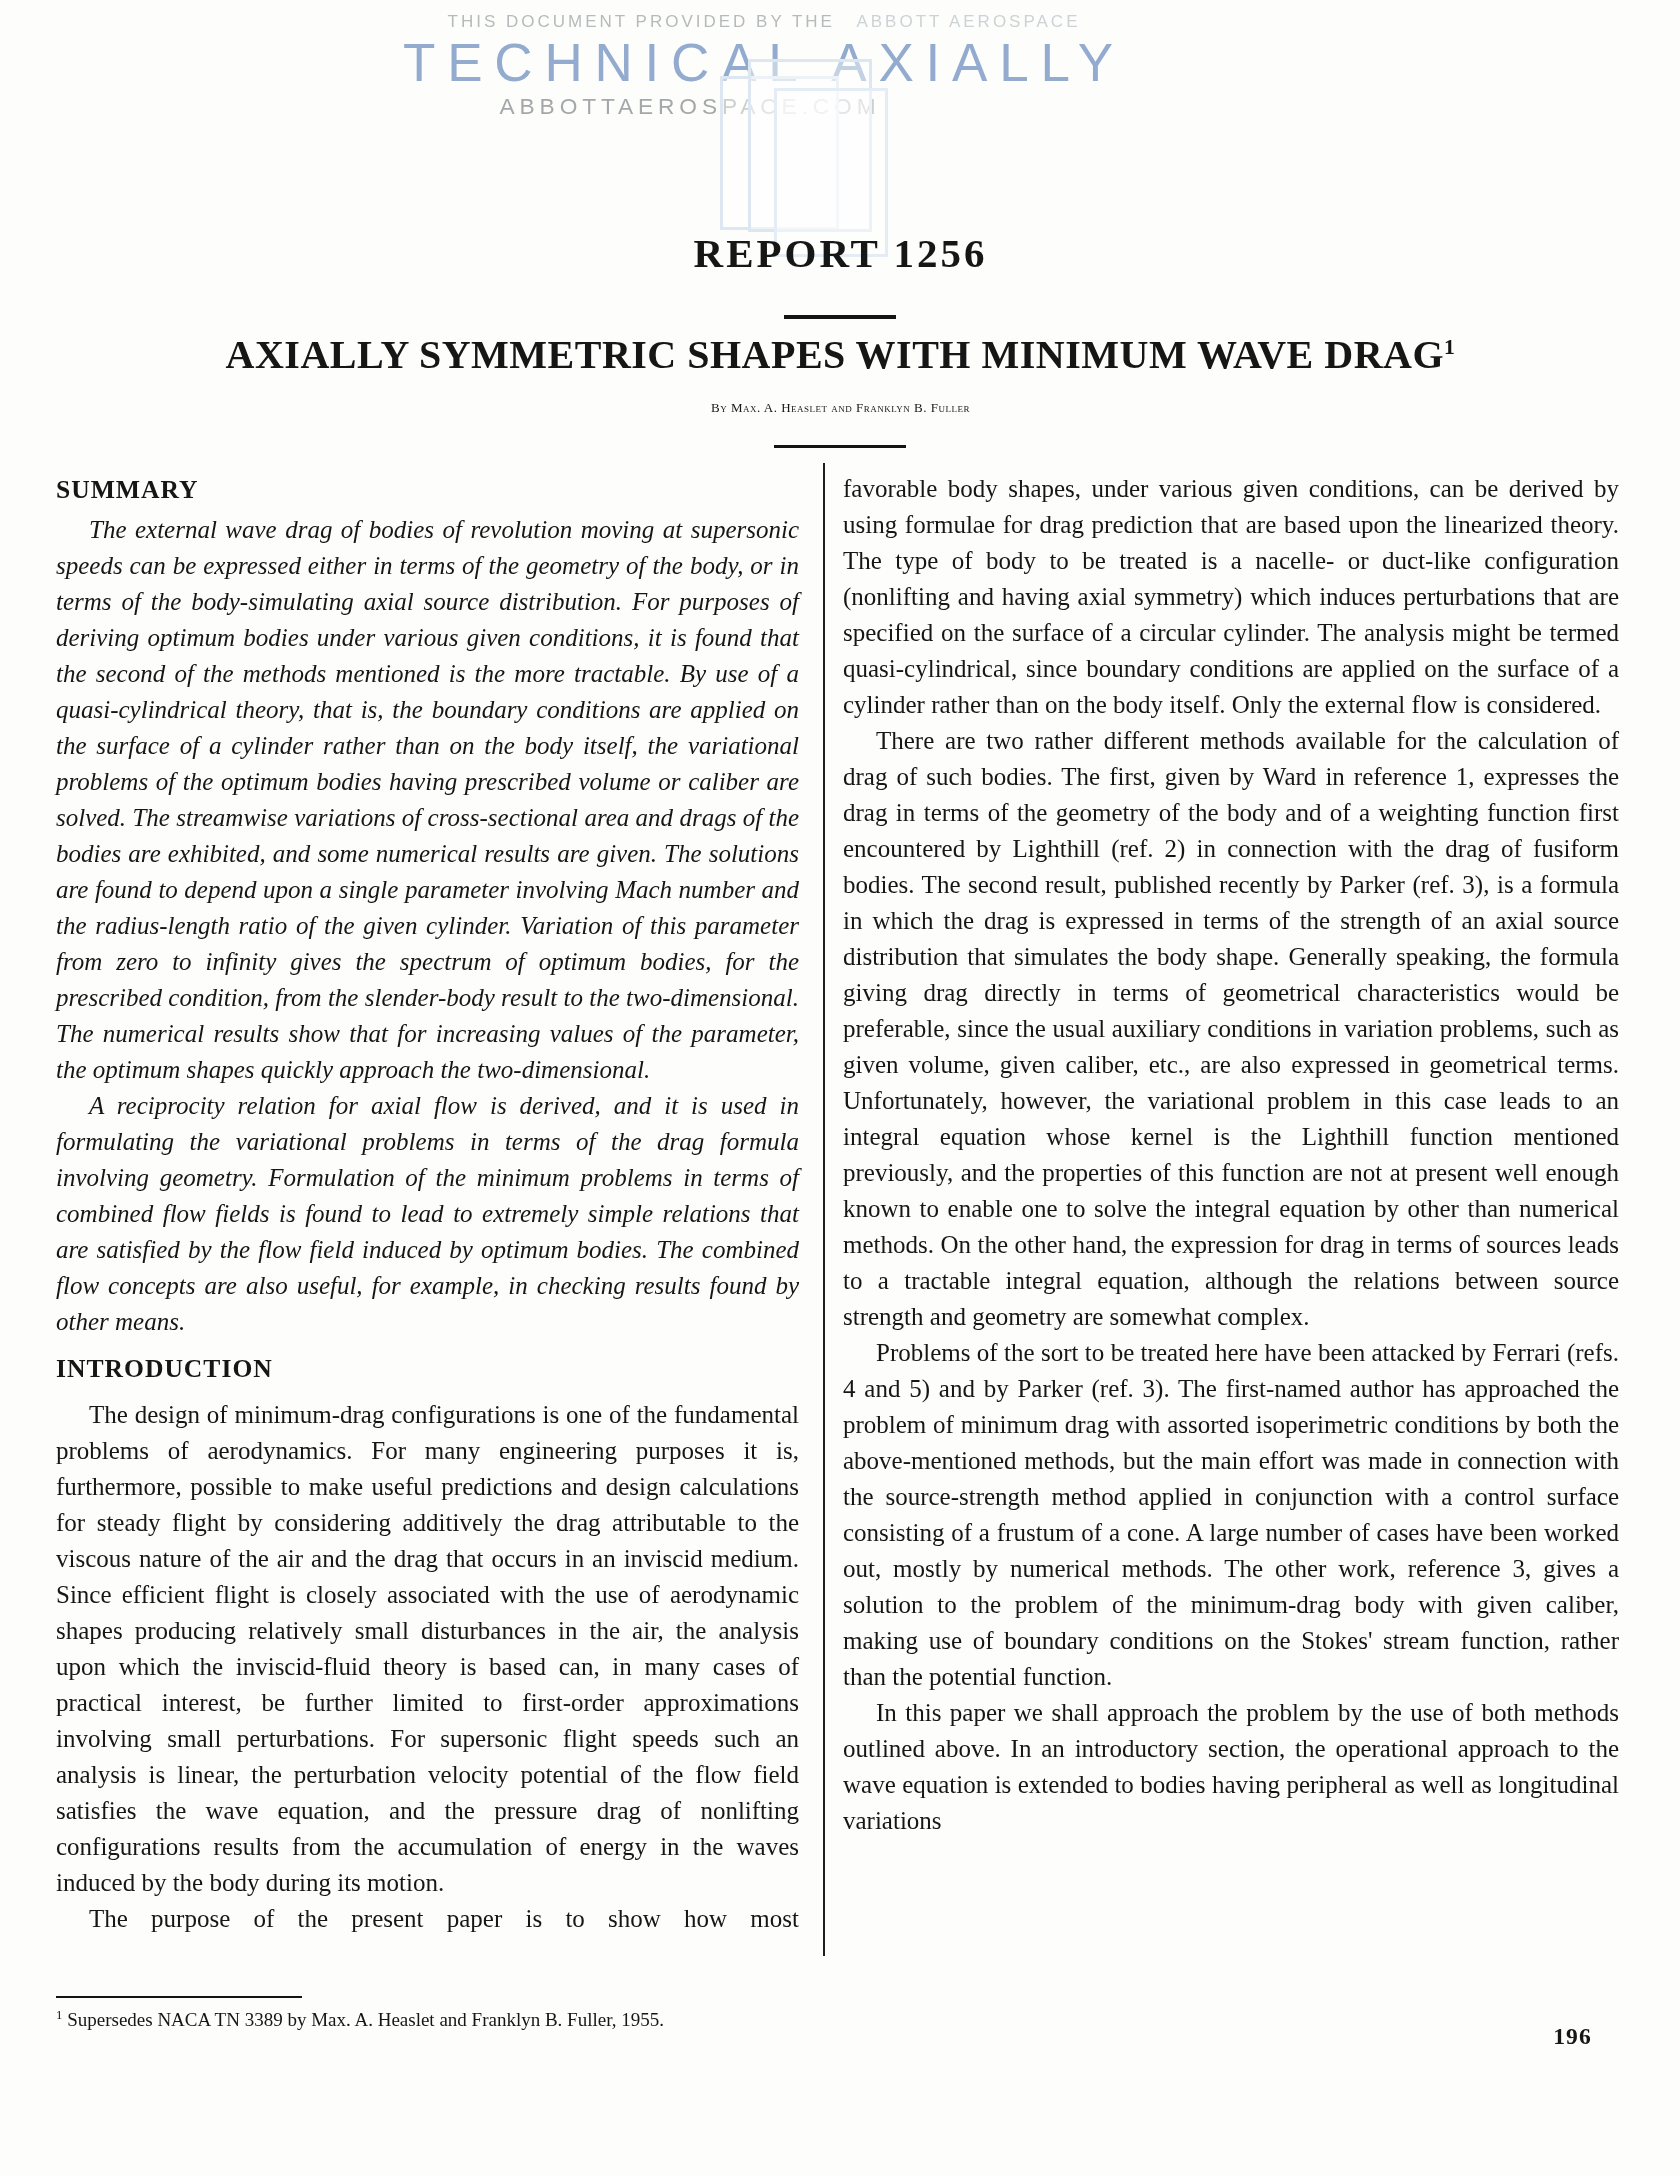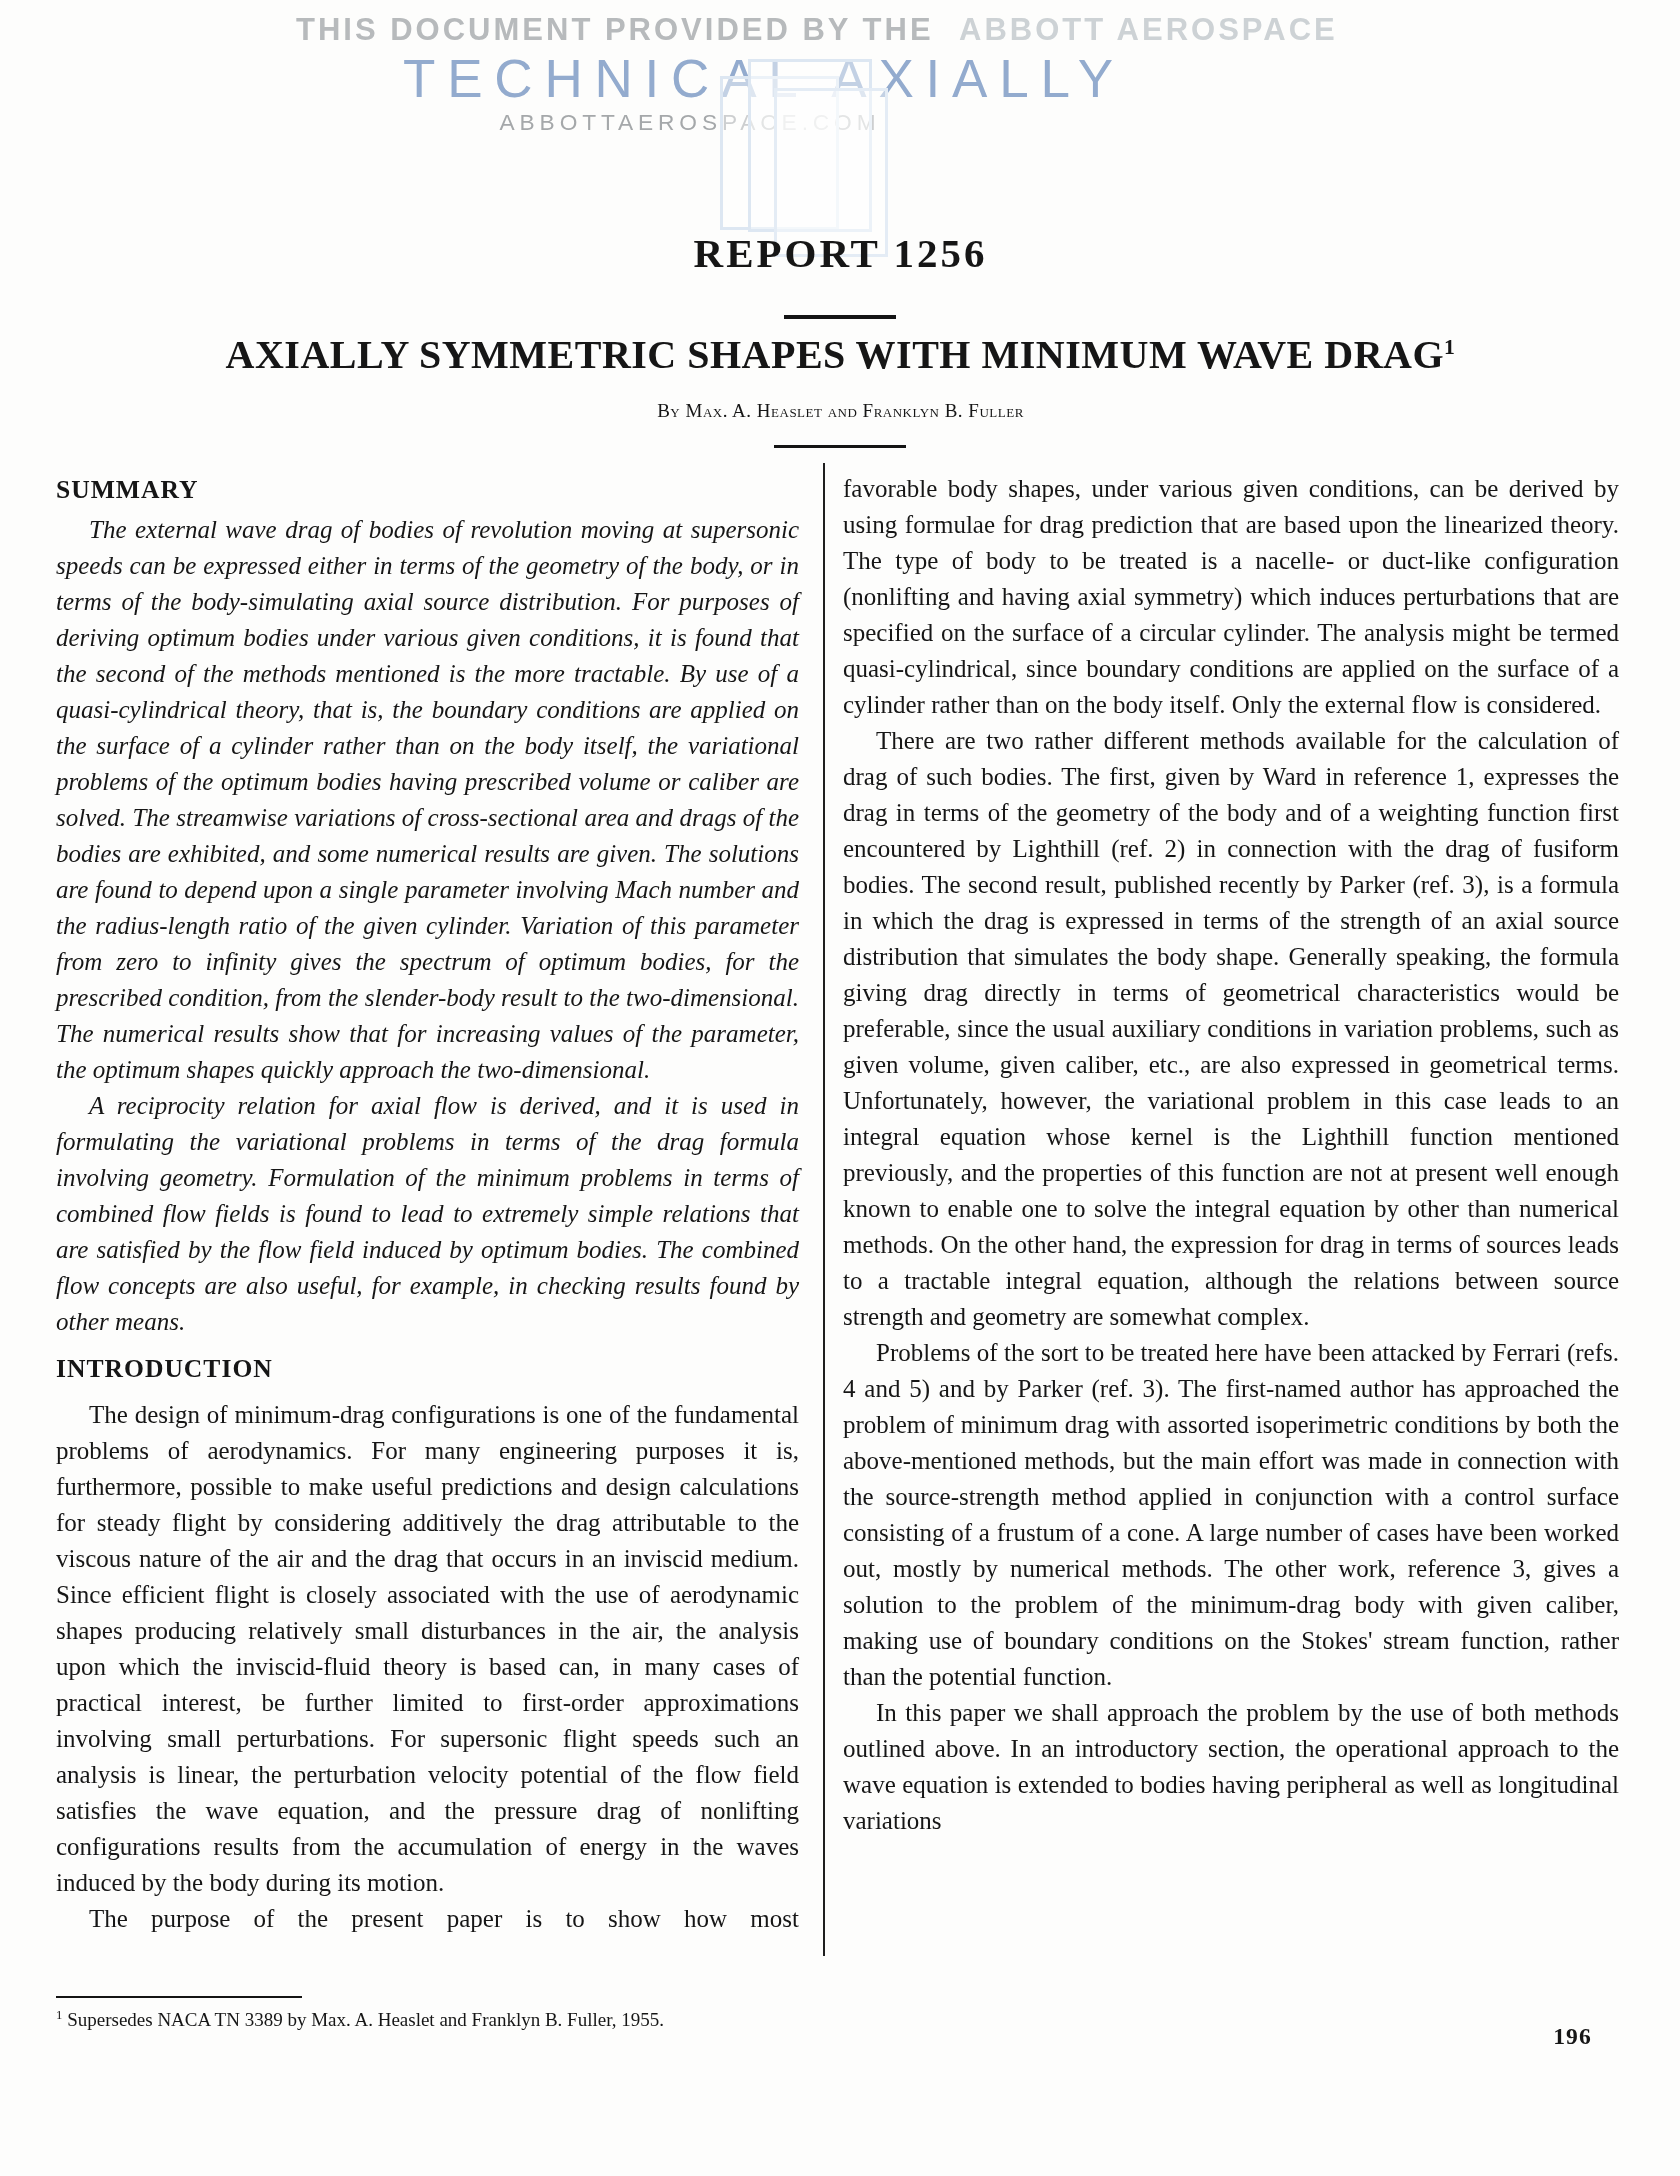--- a/index.html
+++ b/index.html
@@ -5,40 +5,40 @@
   html,body { margin:0; padding:0; background:#d9d9d9; }
   .page {
     position:relative; width:1681px; height:2176px; margin:0 auto;
     background:#fdfdfc; color:#161616; overflow:hidden;
     font-family:"Liberation Serif", serif;
   }
 
   
   .watermark { position:absolute; top:11.8px; left:296px; width:936px; text-align:center;
                font-family:"Liberation Sans", sans-serif; pointer-events:none; }
-  .wm-line1 { font-size:31px; font-weight:bold; letter-spacing:3px; color:#b7babc; white-space:nowrap; }
+  .wm-line1 { font-size:17px; font-weight:normal; letter-spacing:3px; color:#b7babc; white-space:nowrap; }
   .wm-line1 .wm-brand { color:#cdd2d5; margin-left:13.8px; }
   .wm-line2 { font-size:53px; letter-spacing:11.8px; color:#93abce; margin-top:0px; white-space:nowrap; }
   .wm-line3 { font-size:22.7px; letter-spacing:4.9px; color:#a5a8aa; margin-top:0; text-align:center; padding-right:148px; }
   .wm-doc-icon { position:absolute; top:47px; left:424px; width:167px; height:197px; }
   .wm-doc-icon .sheet { position:absolute; border:3px solid #dde7f2; background:rgba(255,255,255,0.45); }
   .wm-doc-icon .s1 { left:0; top:17.7px; width:113px; height:148px; }
   .wm-doc-icon .s2 { left:27.6px; top:0; width:118px; height:167px; }
   .wm-doc-icon .s3 { left:54px; top:29.6px; width:108px; height:163px; border-color:#e4ecf5; }
 
   
   .report-number { position:absolute; top:229px; left:0; width:100%; text-align:center;
                    font-size:41px; font-weight:bold; letter-spacing:3px; }
   .rule { position:absolute; background:#141414; }
   .rule-report { top:315px; left:784px; width:112px; height:3.9px; }
   .doc-title { position:absolute; top:331px; left:0; width:100%; text-align:center;
                font-size:40px; font-weight:bold; letter-spacing:0.5px; white-space:nowrap; }
   .doc-title sup { font-size:21.7px; vertical-align:super; }
   .byline { position:absolute; top:400px; left:0; width:100%; text-align:center;
-            font-size:19px; font-variant:small-caps; letter-spacing:0.5px; }
+            font-size:13px; font-variant:small-caps; letter-spacing:0.5px; }
   .rule-byline { top:445px; left:774px; width:132px; height:3px; }
 
   
   .col { position:absolute; top:471px; font-size:25px; line-height:36px; }
   .col-left  { left:56px;  width:743px; }
   .col-right { left:843px; width:776px; }
   .col-divider { position:absolute; left:823px; top:463px; width:2px; height:1493px; background:#1e1e1e; }
 
   .sec-heading { text-align:left; font-weight:bold; font-size:25.6px; letter-spacing:1px; line-height:37px; margin:0 0 3.9px 0; }
   .sec-heading.intro { margin-top:9.9px; margin-bottom:10px; }

